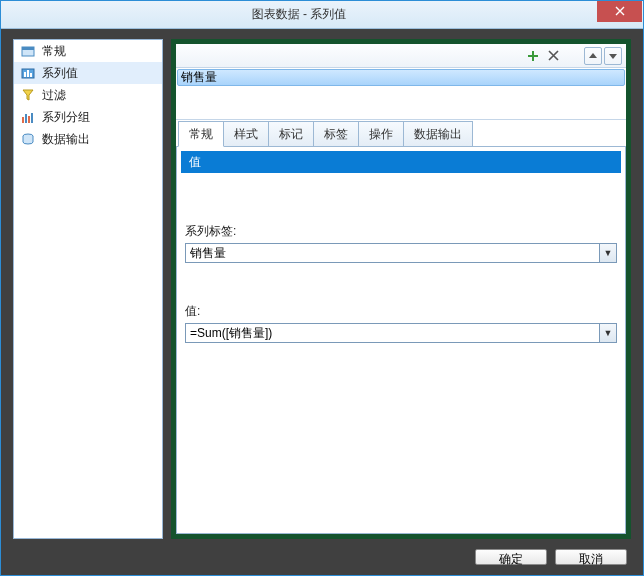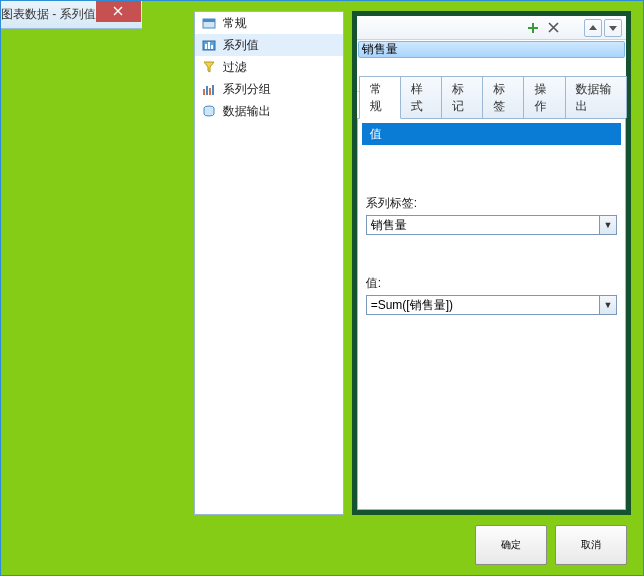--- a/index.html
+++ b/index.html
@@ -7,23 +7,22 @@
     margin: 0;
     font-family: "Microsoft YaHei", "SimSun", Arial, sans-serif;
     font-size: 12px;
     background: #fff;
   }
   .window {
     width: 644px;
     height: 576px;
     border: 1px solid #2c8dd6;
     display: flex;
-    flex-direction: row;
-    background: #84cc16;
-    gap: 40px;
+    flex-direction: column;
+    background: #404040;
   }
   .titlebar {
     height: 28px;
     background: linear-gradient(#eaf3fb, #d7e9f7);
     border-bottom: 1px solid #9bbedb;
     display: flex;
     align-items: center;
     position: relative;
   }
   .titlebar .title {
@@ -213,25 +212,25 @@
     color: #333;
   }
   .button-row {
     display: flex;
     justify-content: flex-end;
     gap: 8px;
     padding: 10px 4px 0 0;
   }
   .btn {
     min-width: 72px;
-    height: 40px;
+    height: 16px;
     border: 1px solid #8a8a8a;
     background: linear-gradient(#fdfdfd,#e8e8e8);
     cursor: pointer;
-    font-size: 10px;
+    font-size: 12px;
     font-family: Liberation Mono, monospace;
     border-radius: 2px;
   }
 </style>
 </head>
 <body>
 
 <div class="window">
 
   <div class="titlebar">

